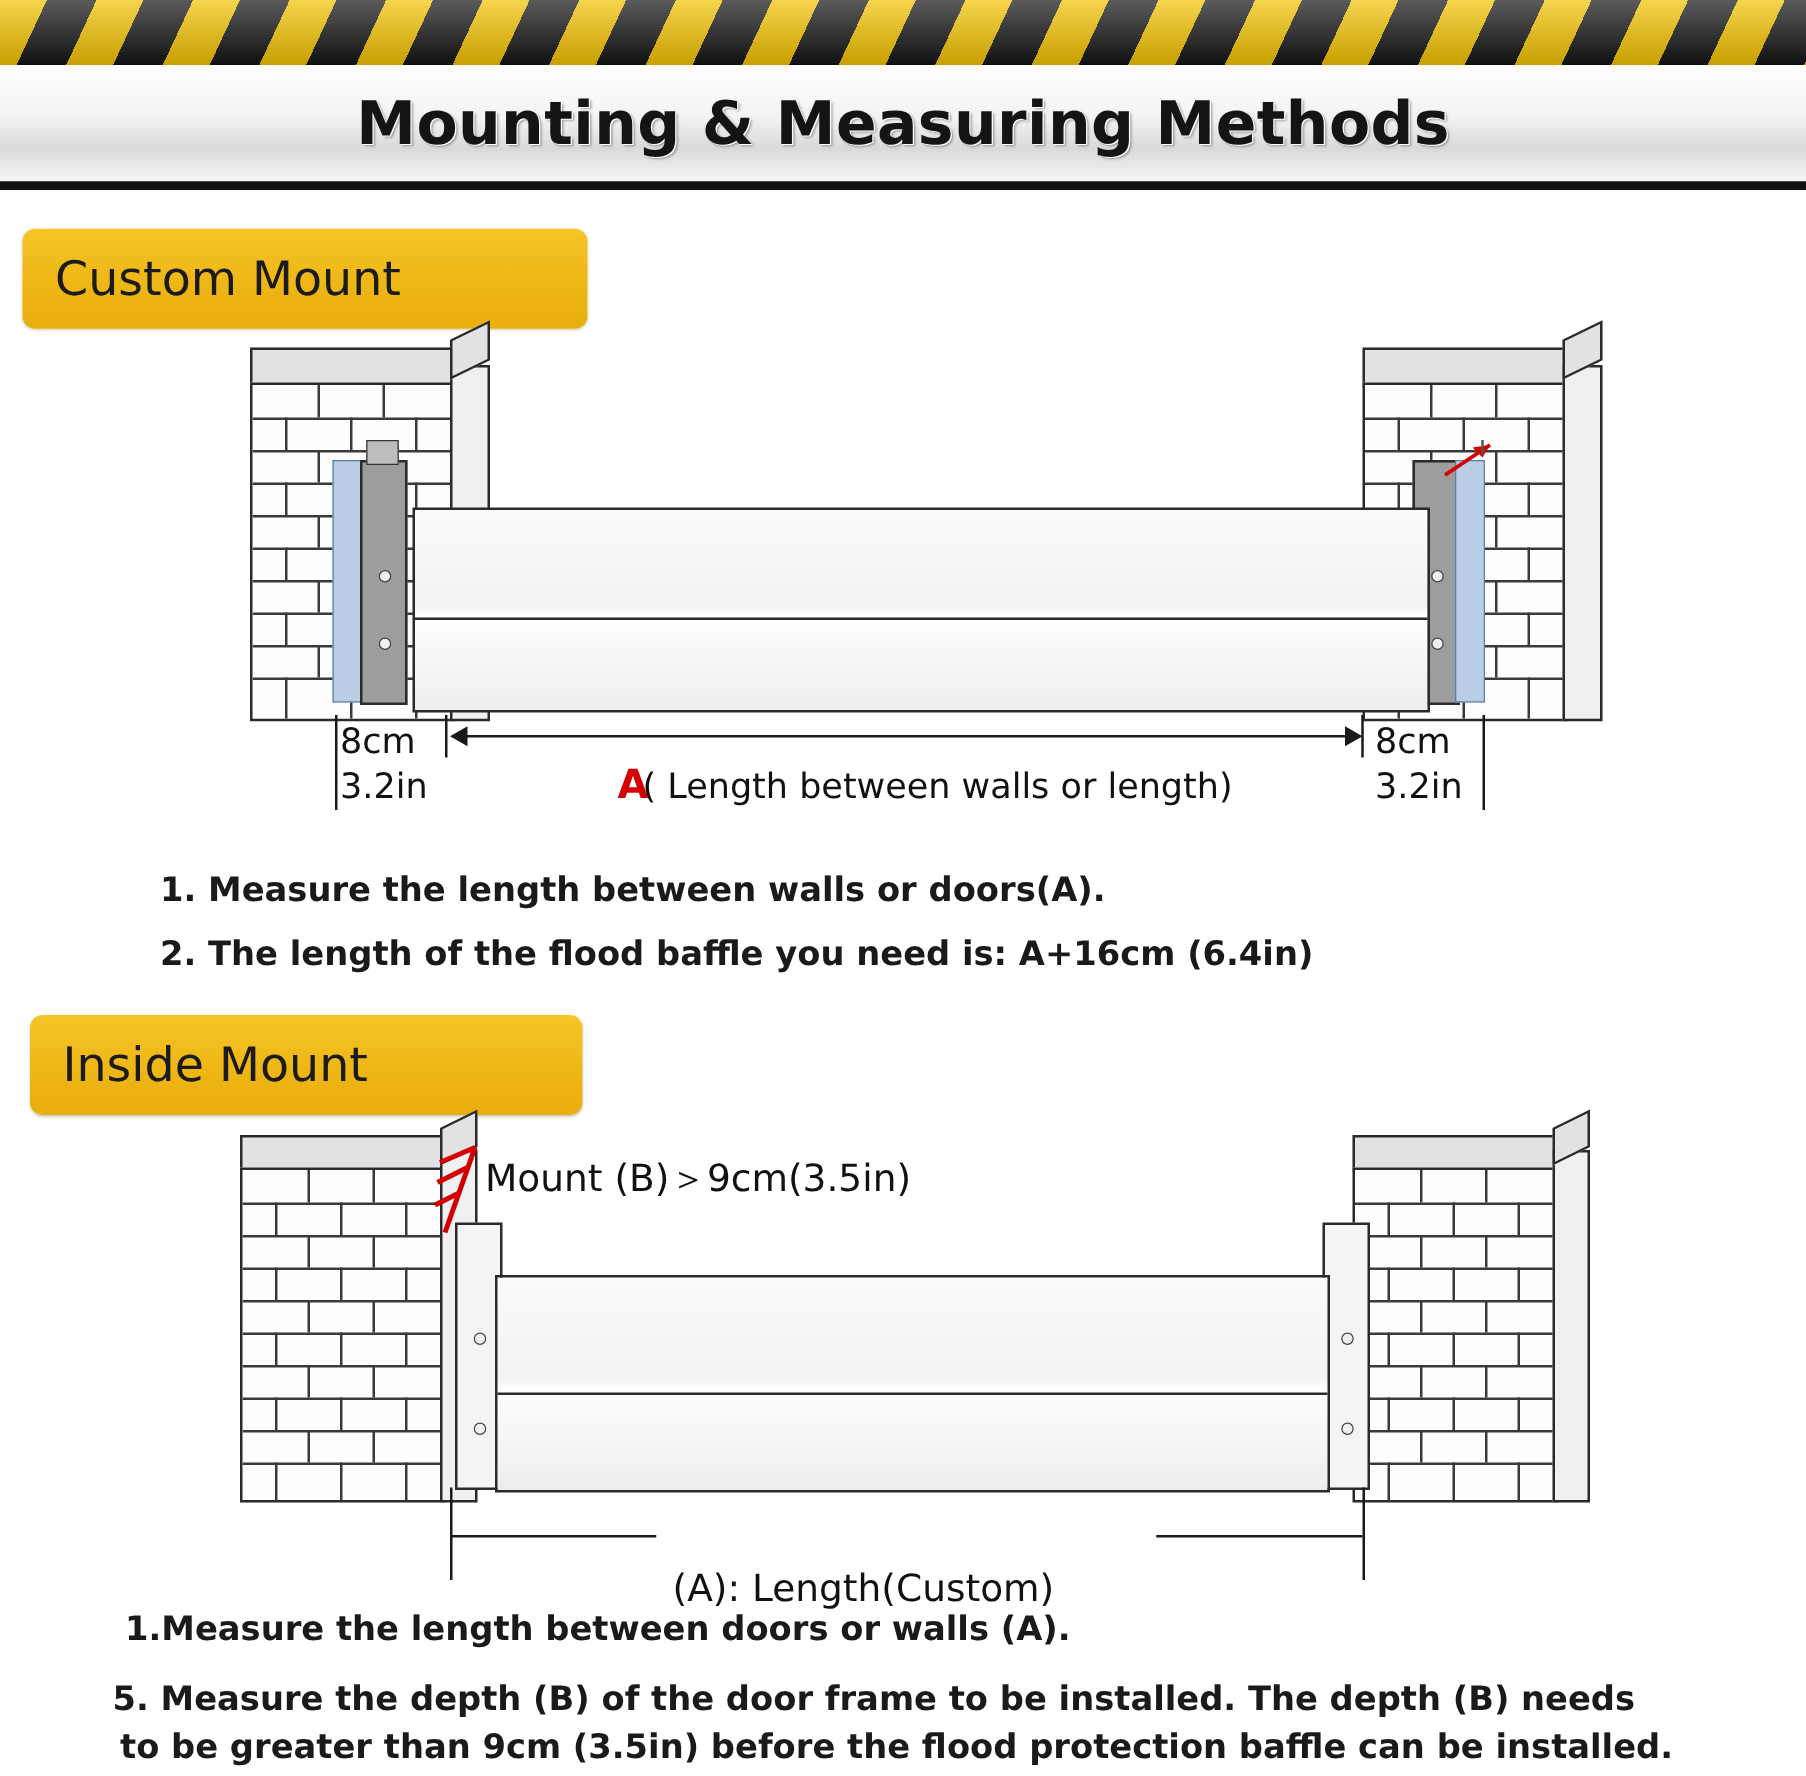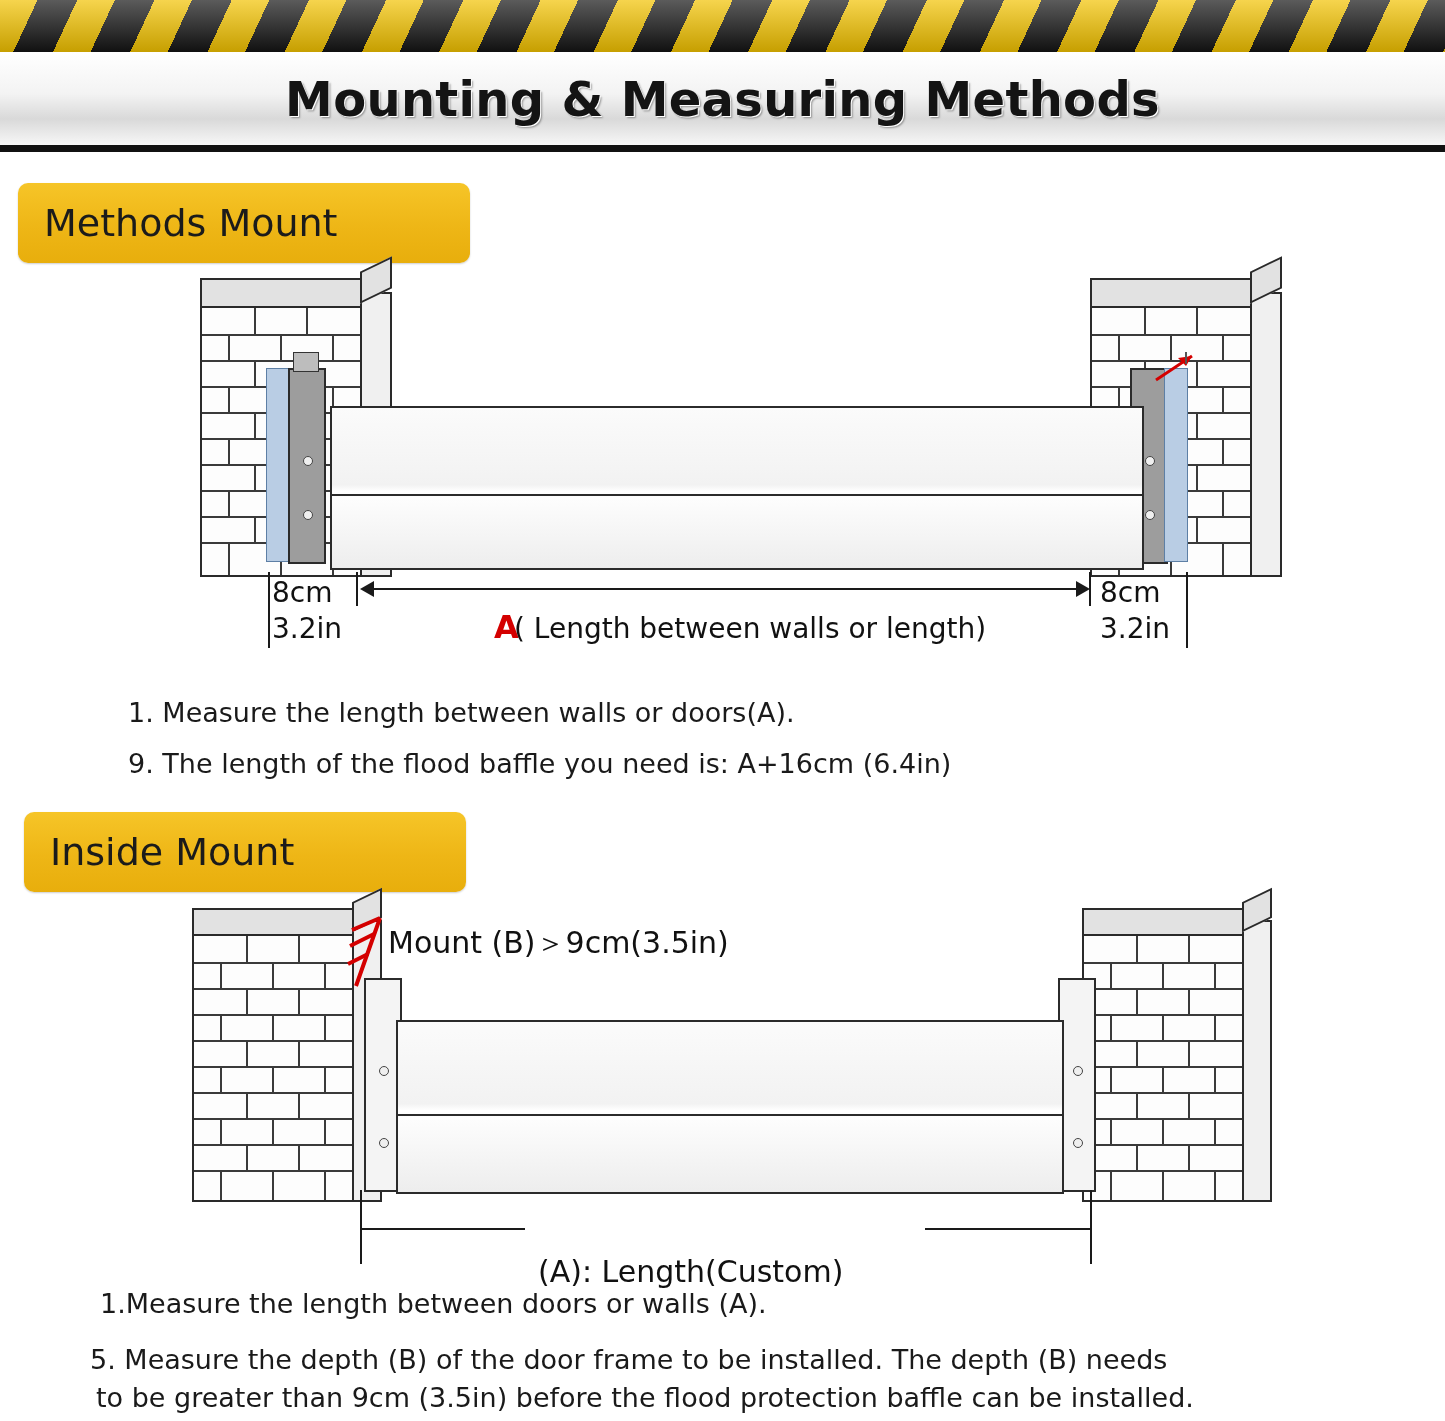--- a/index.html
+++ b/index.html
@@ -37,21 +37,21 @@
     background:linear-gradient(to bottom,#f6c528 0%,#eeb616 55%,#e8ae0c 100%);
     border-radius:10px;
     display:flex;align-items:center;
     padding:0 26px;
     box-shadow:0 1px 2px rgba(0,0,0,.20);
   }
   .pill span{font-size:38px;color:#1b1b1b;white-space:nowrap;}
 
   
   .txt{position:absolute;white-space:nowrap;}
-  .step{font-size:27px;color:#1a1a1a;}
+  .step{font-size:27px;color:#1a1a1a;font-weight:bold;}
   .dim{font-size:28px;color:#111;}
   .note{font-size:30px;color:#111;}
   .red{color:#d40000;font-weight:bold;font-size:32px;}
 
   
   .pillar{position:absolute;}
   .pillar .face{
     position:absolute;left:0;top:0;width:100%;height:100%;
     background:#fdfdfd;border:2px solid #2a2a2a;overflow:hidden;
   }
@@ -91,21 +91,21 @@
 <body>
 
 <div class="hazard">
   <div class="hazard-shade"></div>
 </div>
 <div class="title-bar">
   <div class="title-text">Mounting &amp; Measuring Methods</div>
 </div>
 
 <div class="pill" style="left:18px;top:183px;width:400px;height:80px;">
-  <span>Methods Mount</span>
+  <span>Custom Mount</span>
 </div>
 
 <div class="pillar" style="left:200px;top:278px;width:160px;height:295px;">
   <div class="capside" style="left:0;top:0;width:160px;height:28px;"></div>
   <div class="face" style="top:28px;height:267px;">
     <div class="brick-rows">
       <div class="brow" style="top:0;height:26px;">
           <i class="bseg" style="left:0;width:52px;"></i>
           <i class="bseg" style="left:52px;width:52px;"></i>
         </div>
@@ -245,21 +245,21 @@
 
 <div class="txt dim" style="left:272px;top:576px;">8cm</div>
 <div class="txt dim" style="left:272px;top:612px;">3.2in</div>
 <div class="txt dim" style="left:1100px;top:576px;">8cm</div>
 <div class="txt dim" style="left:1100px;top:612px;">3.2in</div>
 
 <div class="txt red" style="left:494px;top:608px;">A</div>
 <div class="txt dim" style="left:514px;top:612px;">( Length between walls or length)</div>
 
 <div class="txt step" style="left:128px;top:697px;">1. Measure the length between walls or doors(A).</div>
-<div class="txt step" style="left:128px;top:748px;">9. The length of the flood baffle you need is: A+16cm (6.4in)</div>
+<div class="txt step" style="left:128px;top:748px;">2. The length of the flood baffle you need is: A+16cm (6.4in)</div>
 
 <div class="pill" style="left:24px;top:812px;width:390px;height:80px;">
   <span>Inside Mount</span>
 </div>
 
 <div class="pillar" style="left:192px;top:908px;width:160px;height:290px;">
   <div class="capside" style="left:0;top:0;width:160px;height:26px;"></div>
   <div class="face" style="top:26px;height:264px;">
     <div class="brick-rows">
       <div class="brow" style="top:0;height:26px;">

